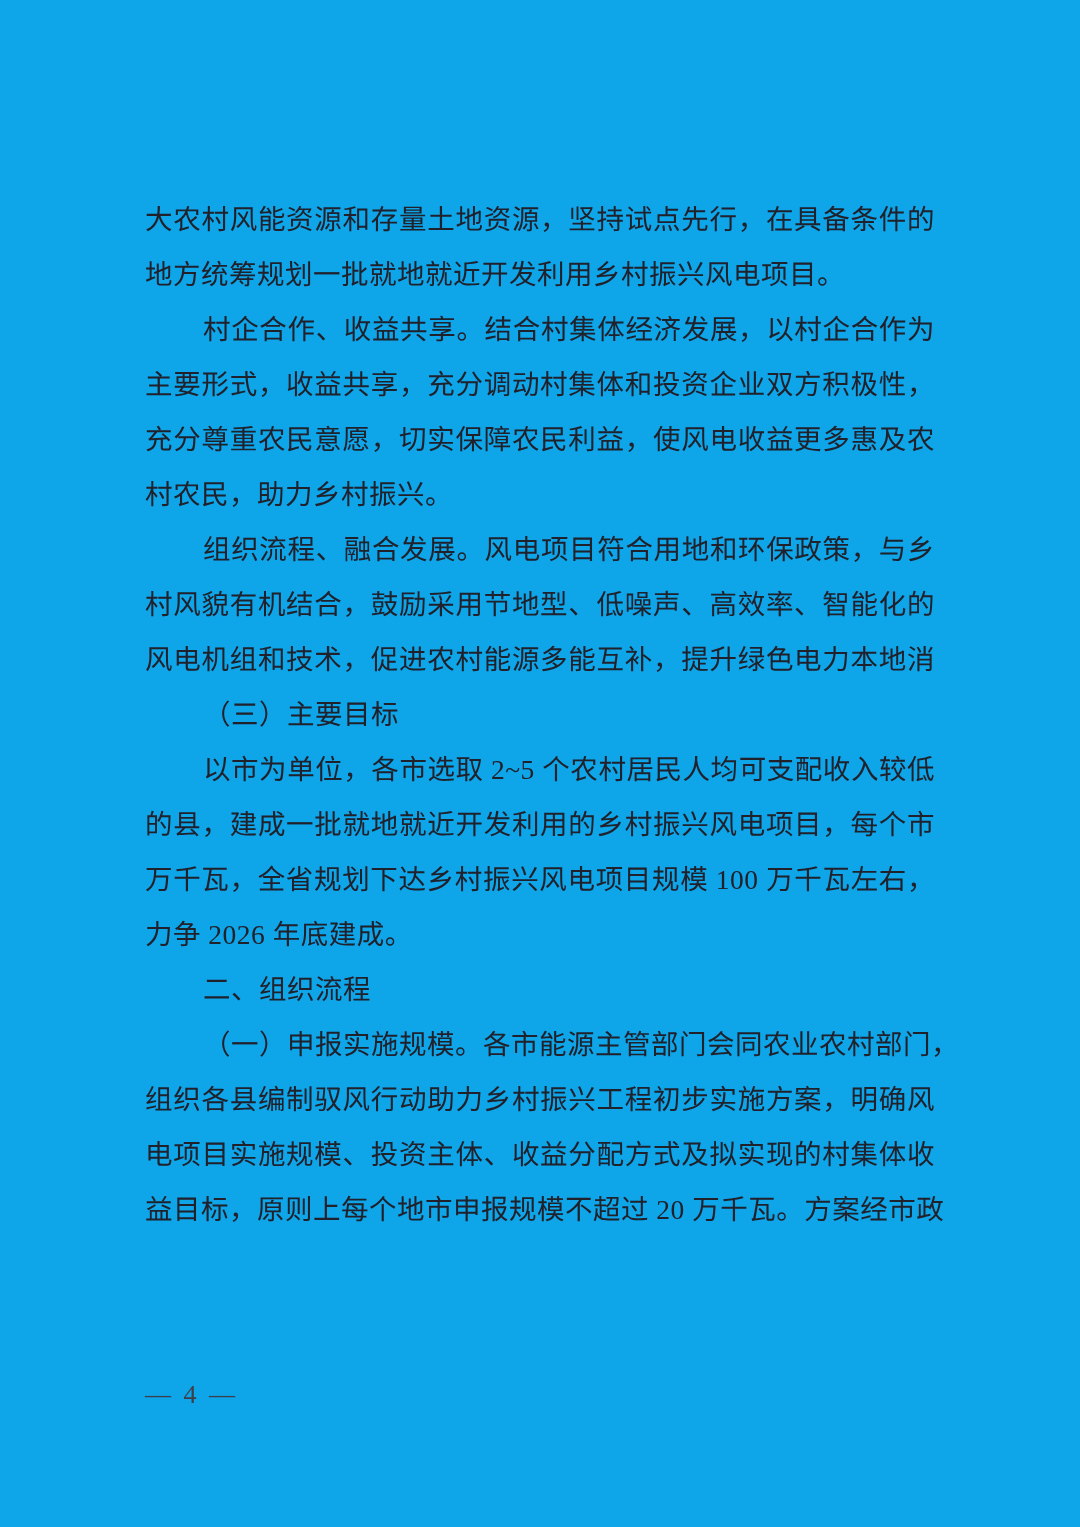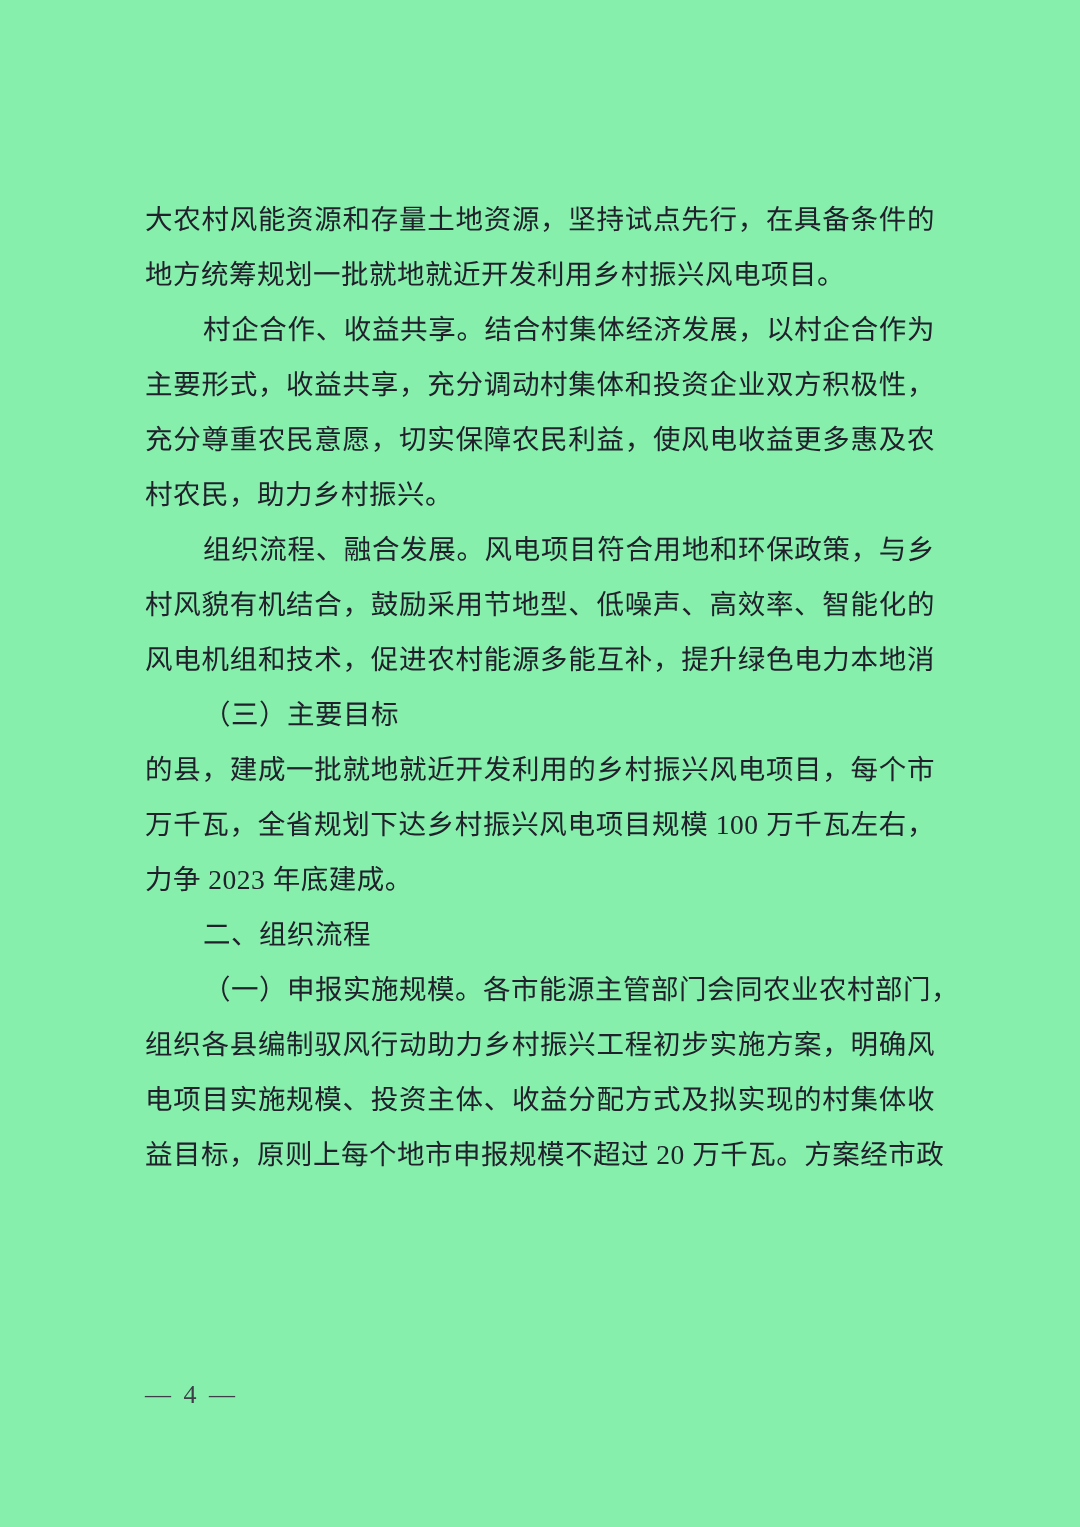--- a/index.html
+++ b/index.html
@@ -4,21 +4,21 @@
 <style>
   html, body {
     margin: 0;
     padding: 0;
     background: #e9e9e9;
   }
   .page {
     position: relative;
     width: 1080px;
     height: 1527px;
-    background: #86efac;
+    background: #0ea5e9;
     overflow: hidden;
     font-family: "Liberation Serif", "DejaVu Serif", serif;
     color: #21212b;
   }
   .doc-body {
     position: absolute;
     left: 145px;
     top: 192px;
     width: 790px;
   }
@@ -63,23 +63,24 @@
       <div class="line just"><span class="seg">大农村风能资源和存量土地资源，坚持试点先行，在具备条件的</span></div>
       <div class="line"><span class="seg">地方统筹规划一批就地就近开发利用乡村振兴风电项目。</span></div>
       <div class="line just ind"><span class="seg hei">村企合作、收益共享。</span><span class="seg">结合村集体经济发展，以村企合作为</span></div>
       <div class="line just"><span class="seg">主要形式，收益共享，充分调动村集体和投资企业双方积极性，</span></div>
       <div class="line just"><span class="seg">充分尊重农民意愿，切实保障农民利益，使风电收益更多惠及农</span></div>
       <div class="line"><span class="seg">村农民，助力乡村振兴。</span></div>
       <div class="line just ind"><span class="seg hei">组织流程、融合发展。</span><span class="seg">风电项目符合用地和环保政策，与乡</span></div>
       <div class="line just"><span class="seg">村风貌有机结合，鼓励采用节地型、低噪声、高效率、智能化的</span></div>
       <div class="line just"><span class="seg">风电机组和技术，促进农村能源多能互补，提升绿色电力本地消</span></div>
       <div class="line ind"><span class="seg">（三）主要目标</span></div>
+      <div class="line just ind"><span class="seg">以市为单位，各市选取 2~5 个农村居民人均可支配收入较低</span></div>
       <div class="line just"><span class="seg">的县，建成一批就地就近开发利用的乡村振兴风电项目，每个市</span></div>
       <div class="line just"><span class="seg">万千瓦，全省规划下达乡村振兴风电项目规模 100 万千瓦左右，</span></div>
-      <div class="line"><span class="seg">力争 2023 年底建成。</span></div>
+      <div class="line"><span class="seg">力争 2026 年底建成。</span></div>
       <div class="line ind"><span class="seg hei">二、组织流程</span></div>
       <div class="line just ind"><span class="seg hei">（一）申报实施规模。</span><span class="seg">各市能源主管部门会同农业农村部门，</span></div>
       <div class="line just"><span class="seg">组织各县编制驭风行动助力乡村振兴工程初步实施方案，明确风</span></div>
       <div class="line just"><span class="seg">电项目实施规模、投资主体、收益分配方式及拟实现的村集体收</span></div>
       <div class="line just"><span class="seg">益目标，原则上每个地市申报规模不超过 20 万千瓦。方案经市政</span></div>
     </div>
   <div class="footer">
     <span>— 4 —</span>
   </div>
 </div>

